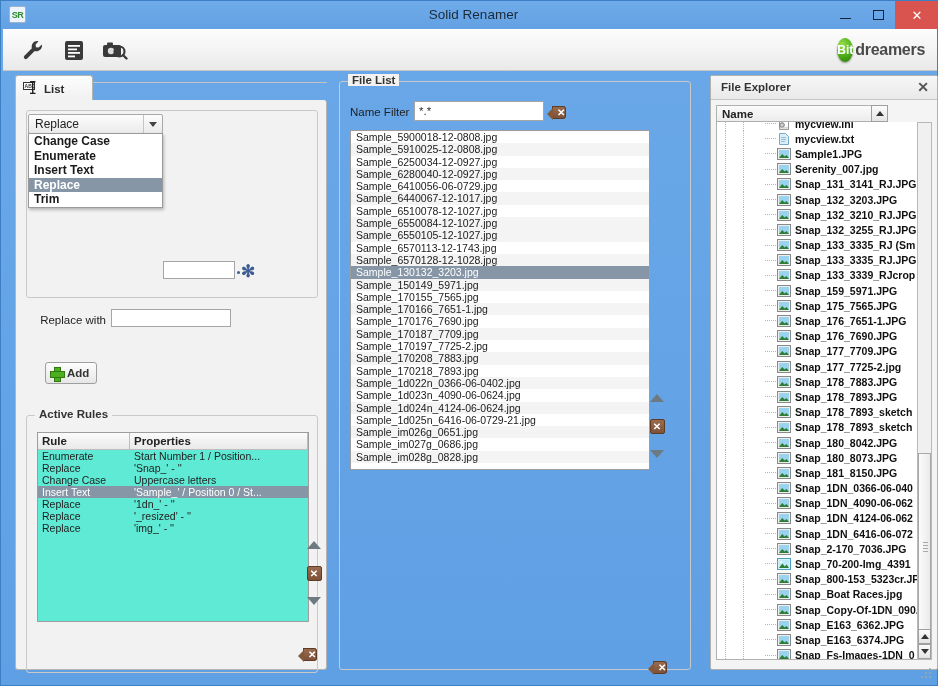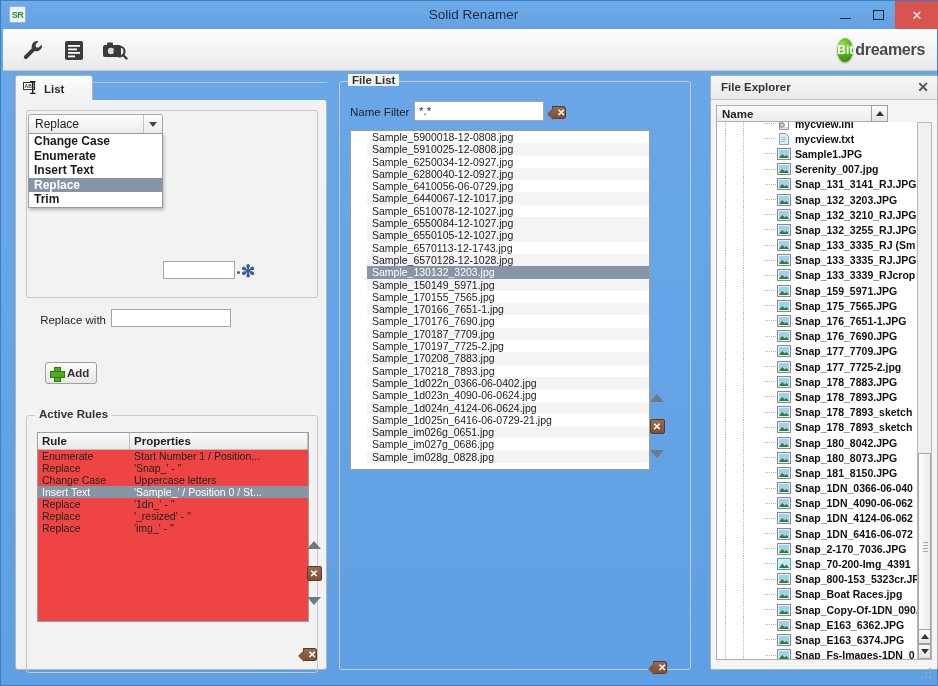--- a/index.html
+++ b/index.html
@@ -127,21 +127,21 @@
   }
   .plus{ width:13px;height:13px;position:relative;}
   .plus:before,.plus:after{content:"";position:absolute;background:#4caf1e;border:1px solid #2e7a10;}
   .plus:before{left:4px;top:0;width:5px;height:13px;}
   .plus:after{left:0;top:4px;width:13px;height:5px;}
 
   .active-box{ left:10px; top:302px; width:292px; height:258px;margin-top:13px; }
 
   .grid{
     position:absolute; left:10px; top:16px; width:272px; height:190px;
-    background:#ef4444; border:1px solid #9d9d9d;
+    background:#5eead4; border:1px solid #9d9d9d;
   }
   .grid-head{ display:flex; height:17px; background:linear-gradient(180deg,#fbfbfb,#e8e8e8); }
   .gh{
     font-size:11.5px; font-weight:bold; color:#222; line-height:16px; padding-left:4px;
     border-right:1px solid #bdbdbd; border-bottom:1px solid #bdbdbd;
   }
   .gh.c1{width:92px;} .gh.c2{flex:1;}
   .grow{ display:flex; height:12px; font-size:10.5px; color:#222; }
   .grow.sel{ background:#8696a7; color:#fff; }
   .gc{ line-height:12px; padding-left:4px; overflow:hidden; white-space:nowrap; }
@@ -176,21 +176,21 @@
   .filelist-box{ position:absolute; left:336px; top:10px; width:352px; height:589px;
     border:1px solid #c9c9c9; border-radius:3px; }
   .nf-label{ position:absolute; left:10px; top:24px; font-size:11.5px; color:#222; }
   .nf-input{ position:absolute; left:74px; top:19px; width:130px; height:20px; }
   .nf-input::placeholder{ color:#aaa; }
   .nf-clear{ position:absolute; left:212px; top:20px; }
   .flist{
     position:absolute; left:10px; top:48px; width:300px; height:340px;
     background:#fff; border:1px solid #9d9d9d; overflow:hidden;
   }
-  .fitem{ height:12.3px; line-height:12.3px; font-size:10.5px; color:#1a1a1a; padding-left:5px; white-space:nowrap;margin-left:16px;}
+  .fitem{ height:12.3px; line-height:12.3px; font-size:10.5px; color:#1a1a1a; padding-left:5px; white-space:nowrap;}
   .fitem.alt{ background:#f4f4f4; }
   .fitem.sel{ background:#8696a7; color:#fff; }
   .fl-sidebtns{ position:absolute; left:306px; top:305px; }
   .fl-clear{ position:absolute; left:313px; top:575px; }
 
   
   .explorer{
     position:absolute; left:698px; top:4px; width:228px; height:595px;
     background:#f4f4f4; border:1px solid #b0b0b0; border-radius:2px;margin-left:9px;
   }

